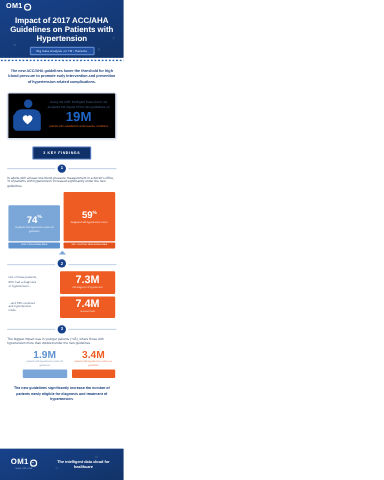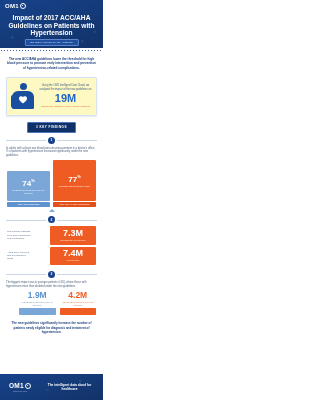--- a/index.html
+++ b/index.html
@@ -34,21 +34,21 @@
   
   .dots{height:3px;background-image:radial-gradient(circle,#2a5fae 0 .8px,transparent .9px);
         background-size:3px 3px;background-position:0 1px;}
 
   
   .intro{padding:6px 6px 4px 6px;}
   .intro p{margin:0;color:#1a3f7d;font-size:3.1px;line-height:4.4px;
            font-weight:700;text-align:center;}
 
   
-  .card19{margin:3px 6px 0 6px;background:#fef9c3;border:.5px solid #d6e2f2;
+  .card19{margin:3px 6px 0 6px;background:#000000;border:.5px solid #d6e2f2;
           border-radius:1.5px;box-shadow:0 .5px 1.5px rgba(20,50,110,.10);
           padding:5px 4px 6px 4px;display:flex;align-items:center;gap:4px;}
   .person{width:24px;height:26px;flex:0 0 auto;position:relative;}
   .p-head{position:absolute;left:8.5px;top:0;width:7px;height:7px;border-radius:50%;
           background:#1a4fa0;}
   .p-body{position:absolute;left:1px;top:7.5px;width:22px;height:18.5px;
           background:#1a4fa0;border-radius:6px 6px 1.5px 1.5px;}
   .p-shoulderL{position:absolute;left:0;top:12px;width:5px;height:13px;
           background:#1a4fa0;border-radius:2px;}
   .p-heart{position:absolute;left:7px;top:12px;width:10px;height:9px;}
@@ -185,21 +185,21 @@
     <span class="ln"></span>
   </div>
   <div class="body-txt">In adults with at least one blood pressure measurement in a doctor's office, % of patients with hypertension increased significantly under the new guidelines.</div>
 
   <div class="f1">
     <div class="sbox blue">
       <div class="num"><span>74</span><sup>%</sup></div>
       <div class="cap">of patients had hypertension under old guidelines</div>
     </div>
     <div class="sbox orange">
-      <div class="num"><span>77</span><sup>%</sup></div>
+      <div class="num"><span>59</span><sup>%</sup></div>
       <div class="cap">designated with hypertension in 2017</div>
     </div>
   </div>
   <div class="tagrow">
     <div class="tag blue">2003 / OLD GUIDELINES</div>
     <div class="tag orange">2017 ACC/AHA NEW GUIDELINES</div>
   </div>
 
   <div class="arrow">
       <i></i>
@@ -233,21 +233,21 @@
     <span class="ln"></span>
   </div>
   <div class="body-txt">The biggest impact was in younger patients (&lt;45), where those with hypertension more than doubled under the new guidelines.</div>
   <div class="f3">
     <div class="f3col blue">
       <div class="num">1.9M</div>
       <div class="cap">patients with hypertension under old guidelines</div>
       <div class="bar"></div>
     </div>
     <div class="f3col orange">
-      <div class="num">4.2M</div>
+      <div class="num">3.4M</div>
       <div class="cap">patients with hypertension under new guidelines</div>
       <div class="bar"></div>
     </div>
   </div>
 
   <div class="concl">The new guidelines significantly increase the number of patients newly eligible for diagnosis and treatment of hypertension.</div>
 
   <div class="footer">
     <div class="ft-left">
       <div class="ft-logo">

